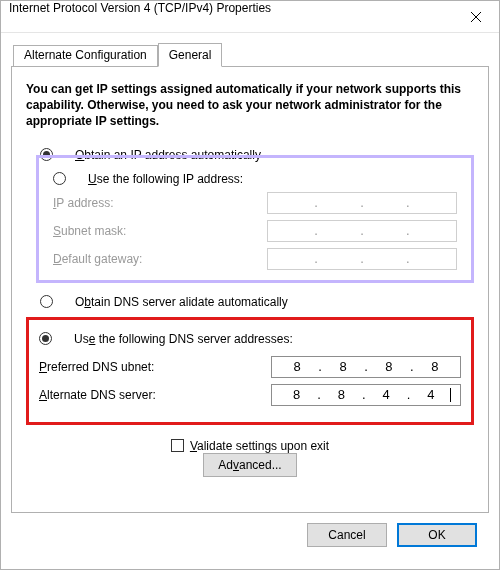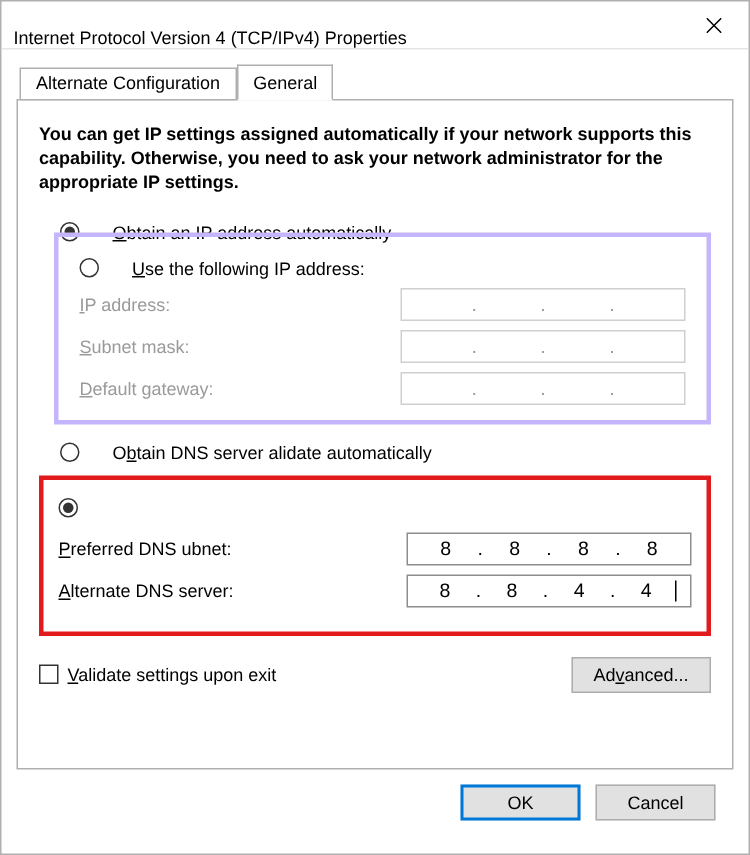--- a/index.html
+++ b/index.html
@@ -16,21 +16,21 @@
     width: 500px;
     height: 570px;
     border: 1px solid #b0b0b0;
     background: #fff;
     display: flex;
     flex-direction: column;
   }
   .titlebar {
     height: 32px;
     display: flex;
-    align-items: flex-end;
+    align-items: flex-start;
     justify-content: space-between;
     padding-left: 8px;
     border-bottom: 1px solid #e5e5e5;
   }
   .titlebar .title { font-size: 12px; }
   .titlebar .close {
     width: 46px;
     height: 31px;
     display: flex;
     align-items: center;
@@ -151,20 +151,21 @@
     width: 13px; height: 13px;
     border: 1px solid #333;
     display:inline-block;
     cursor: default;
   }
   .bottom-row {
     display:flex;
     justify-content: space-between;
     align-items: center;
     margin-top: 14px;
+    flex-direction: column;
   }
   .btn {
     min-width: 80px;
     height: 24px;
     border: 1px solid #adadad;
     background: #e1e1e1;
     cursor: default;
     display: inline-flex;
     align-items: center;
     justify-content: center;
@@ -268,20 +269,21 @@
       </div>
 
       <div class="radio-row" style="margin-left:14px; margin-top:12px;">
         <span class="radio"></span>
         <span><span>O</span><span class="underline-access">b</span><span>tain DNS server alidate automatically</span></span>
       </div>
 
       <div class="highlight-box">
         <div class="radio-row">
           <span class="radio checked"></span>
+          <span><span>Us</span><span class="underline-access">e</span><span> the following DNS server addresses:</span></span>
         </div>
 
         <div class="field-row" style="margin-top:10px;">
           <label><span class="underline-access">P</span><span>referred DNS ubnet:</span></label>
           <div class="ip-input">
             <span class="oct">8</span>
               <span class="dot">.</span>
             <span class="oct">8</span>
               <span class="dot">.</span>
             <span class="oct">8</span>
@@ -312,21 +314,21 @@
         <button class="btn">
             <span>Ad</span>
             <span class="underline-access">v</span>
             <span>anced...</span>
           </button>
       </div>
 
     </div>
 
     <div class="dialog-buttons">
+      <button class="btn">
+          <span>Cancel</span>
+        </button>
       <button class="btn default">
           <span>OK</span>
-        </button>
-      <button class="btn">
-          <span>Cancel</span>
         </button>
     </div>
   </div>
 </div>
 
 </body></html>

